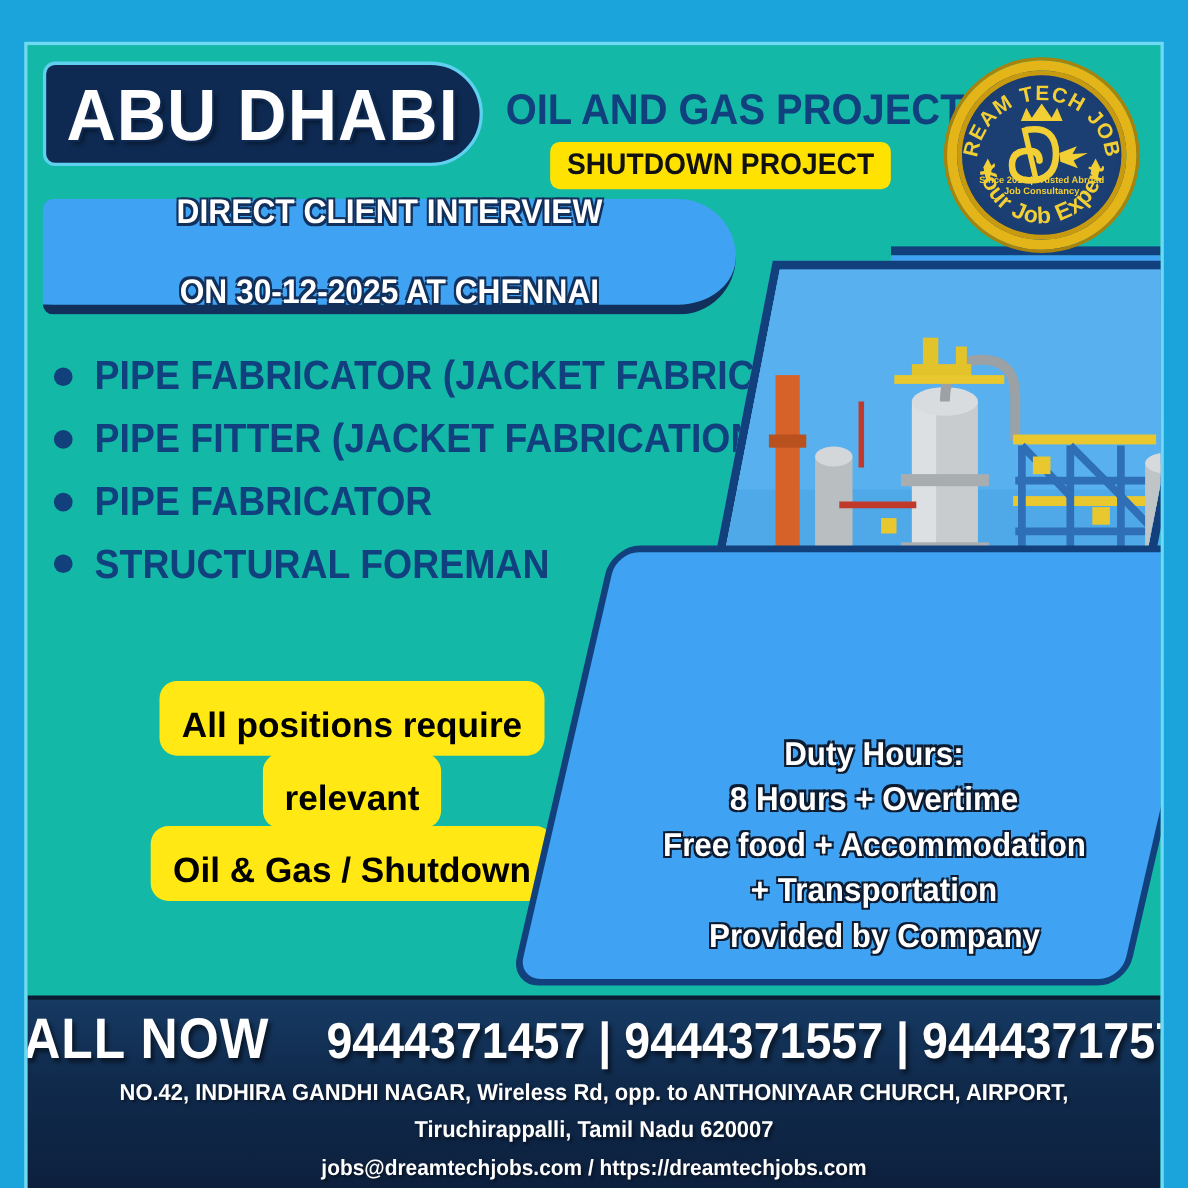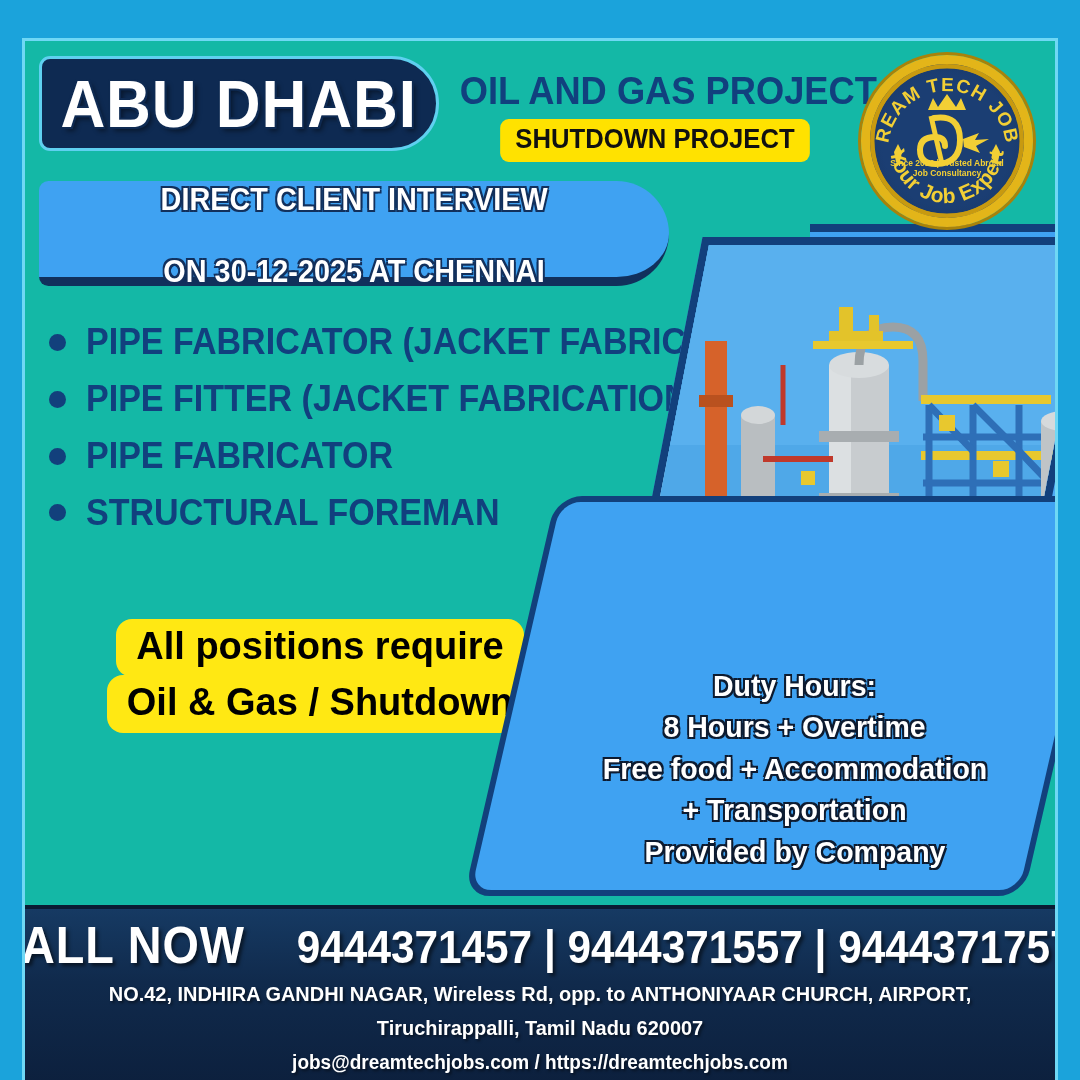--- a/index.html
+++ b/index.html
@@ -46,21 +46,21 @@
     transform:scaleX(0.94);
     text-shadow:
       -2px -2px 0 #0E2A52, 2px -2px 0 #0E2A52,
       -2px 2px 0 #0E2A52, 2px 2px 0 #0E2A52,
       4px 4px 5px rgba(0,0,0,.45);
     white-space:nowrap;
   }
 
   
   .hdr-right{
-    position:absolute;left:420px;top:30px;width:420px;text-align:center;
+    position:absolute;left:420px;top:40px;width:420px;text-align:center;
   }
   .hdr-title{
     font-size:39px;font-weight:bold;color:#11407E;
     letter-spacing:0px;transform:scaleX(0.93);
     white-space:nowrap;line-height:1.0;
   }
   .hdr-badge{
     display:inline-block;margin-top:9px;
     background:#FFE200;color:#111111;
     font-size:27px;font-weight:bold;
@@ -80,21 +80,21 @@
     overflow:hidden;
   }
   .logo svg{position:absolute;left:0;top:0;}
 
   
   .interview{
     position:absolute;left:14px;top:140px;width:630px;height:105px;
     background:#3FA2F2;
     border-radius:10px 56px 56px 10px;
     border-bottom:9px solid #11305C;
-    display:flex;flex-direction:column;align-items:center;justify-content:space-between;
+    display:flex;flex-direction:column;align-items:center;justify-content:center;
     box-sizing:border-box;
     gap:33px;
   }
   .interview div{
     font-size:31px;font-weight:bold;color:#ffffff;
     transform:scaleX(0.93);white-space:nowrap;line-height:1.25;
     text-shadow:
       -2px -2px 0 #12305C, 2px -2px 0 #12305C,
       -2px 2px 0 #12305C, 2px 2px 0 #12305C;
   }
@@ -138,22 +138,22 @@
   
   .req{
     position:absolute;left:60px;top:578px;width:470px;
     text-align:center;
   }
   .req-line{display:block;line-height:0;margin:0;}
   .req-line span{
     display:inline-block;
     background:#FFE813;
     color:#000000;
-    font-size:38px;font-weight:bold;
-    padding:8px 20px 12px 20px;
+    font-size:32px;font-weight:bold;
+    padding:24px 20px 12px 20px;
     border-radius:16px;
     line-height:1.0;
     white-space:nowrap;
   }
   .req-line + .req-line{margin-top:-2px;}
 
   
   .duty{
     position:absolute;left:485px;top:455px;width:560px;height:400px;
     transform:skewX(-13deg);
@@ -335,20 +335,21 @@
           </g>
 
           <path d="M130,214 h70" stroke="#C0392B" stroke-width="6" fill="none"></path>
           <path d="M150,120 v60" stroke="#C0392B" stroke-width="5" fill="none"></path>
         </svg>
       </div>
     </div>
 
     <div class="req">
       <div class="req-line"><span>All positions require</span></div>
+      <div class="req-line"><span>relevant</span></div>
       <div class="req-line"><span>Oil &amp; Gas / Shutdown</span></div>
     </div>
 
     <div class="duty">
       <div class="duty-text">
         <div>Duty Hours:</div>
         <div>8 Hours + Overtime</div>
         <div>Free food + Accommodation</div>
         <div>+ Transportation</div>
         <div>Provided by Company</div>

